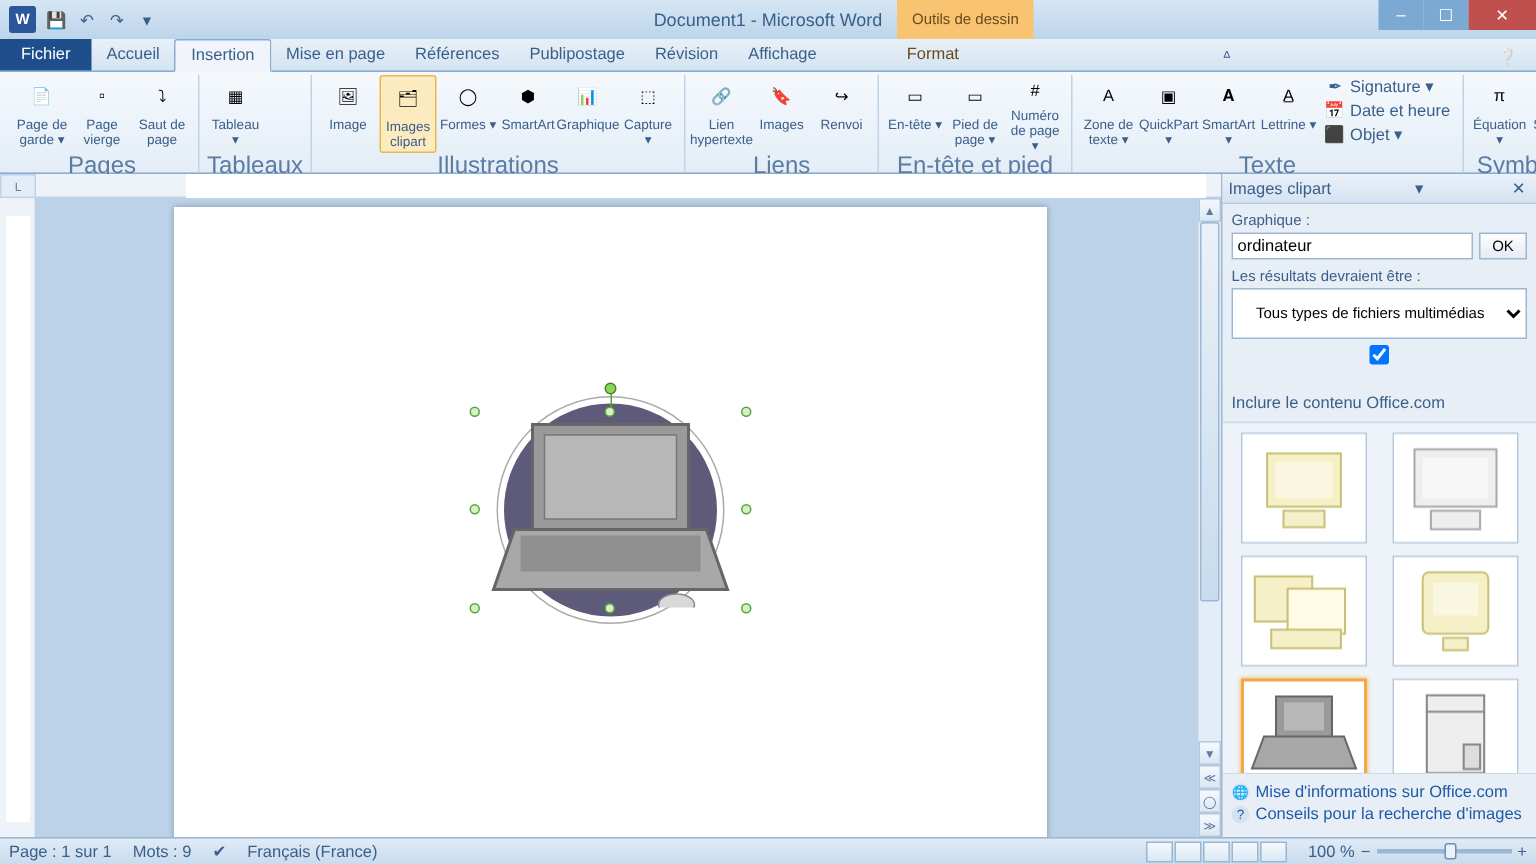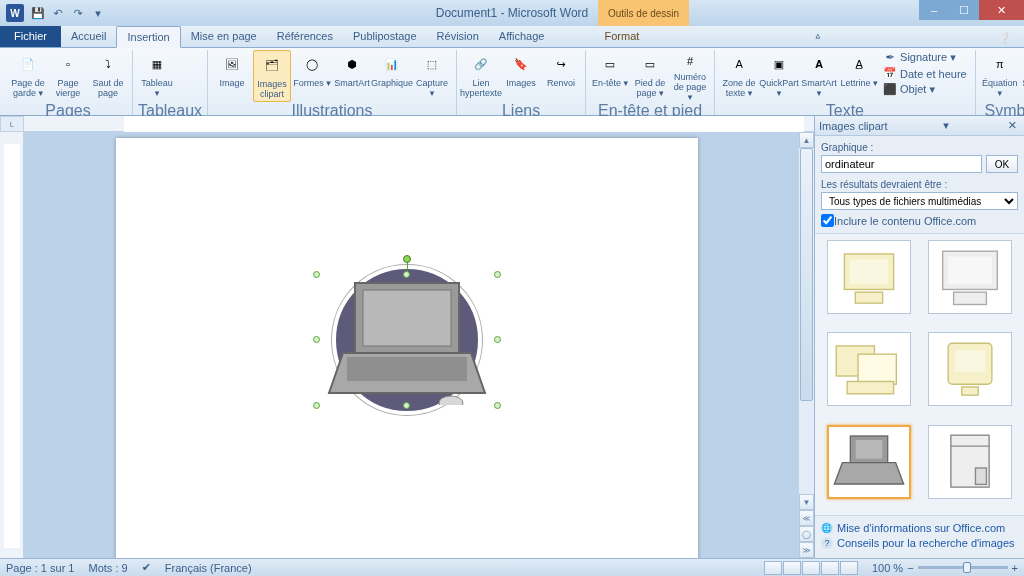--- a/index.html
+++ b/index.html
@@ -60,22 +60,22 @@
 
   
   .pane { position:absolute; right:0; top:116px; bottom:18px; width:210px; background:#e8eef6; border-left:1px solid #9bb7d4; display:flex; flex-direction:column; }
   .pane-header { height:20px; background:linear-gradient(#eaf1f9,#d5e3f1); border-bottom:1px solid #b4c9df; display:flex; align-items:center; padding:0 4px; color:#3a5f8a; font-size:11px; }
   .pane-header .hx { margin-left:auto; cursor:pointer; padding:0 3px; }
   .pane-body { padding:6px; flex:0 0 auto; }
   .pane-lbl { color:#3a5f8a; font-size:10px; margin-bottom:2px; }
   .search-row { display:flex; gap:4px; margin-bottom:6px; }
   .search-row input { flex:1; height:18px; border:1px solid #9bb7d4; padding:0 3px; font-size:11px; }
   .search-row button { width:32px; height:18px; border:1px solid #9bb7d4; background:linear-gradient(#fdfdfd,#e5ecf5); font-size:10px; cursor:pointer; }
-  .drop { width:100%; height:18px; border:1px solid #9bb7d4; background:#fff; font-size:10px; padding:0 3px; margin-bottom:4px; }
-  .chk { display:flex; align-items:center; gap:0; font-size:10px; color:#3a5f8a; }
+  .drop { width:100%; height:34px; border:1px solid #9bb7d4; background:#fff; font-size:10px; padding:0 3px; margin-bottom:4px;text-align:center; }
+  .chk { display:flex; gap:20px; font-size:10px; color:#3a5f8a;flex-direction:column; }
   .results { flex:1; overflow:auto; padding:6px 4px 6px 12px; display:grid; grid-template-columns:1fr 1fr; gap:8px; background:#eef3f9; border-top:1px solid #c9d9ea; border-bottom:1px solid #c9d9ea;}
   .thumb { width:84px; height:74px; background:#fff; border:1px solid #b8c8da; display:flex; align-items:center; justify-content:center; cursor:pointer; }
   .thumb.selected { border:2px solid #f0a944; box-shadow:0 0 3px #f0a944; }
   .pane-footer { padding:6px; }
   .pane-link { display:flex; align-items:center; gap:4px; color:#1e5aa8; font-size:10px; cursor:pointer; margin-bottom:3px; }
   .pane-link .li { width:12px; height:12px; border-radius:50%; background:#d5e3f1; display:flex; align-items:center; justify-content:center; color:#1e5aa8; font-size:9px;}
 
   
   .status { position:absolute; left:0; right:0; bottom:0; height:18px; background:linear-gradient(#e0ebf6,#c9dbed); border-top:1px solid #9bb7d4; display:flex; align-items:center; padding:0 6px; color:#3a5f8a; font-size:10px; gap:14px; }
   .status .spacer { flex:1; }

